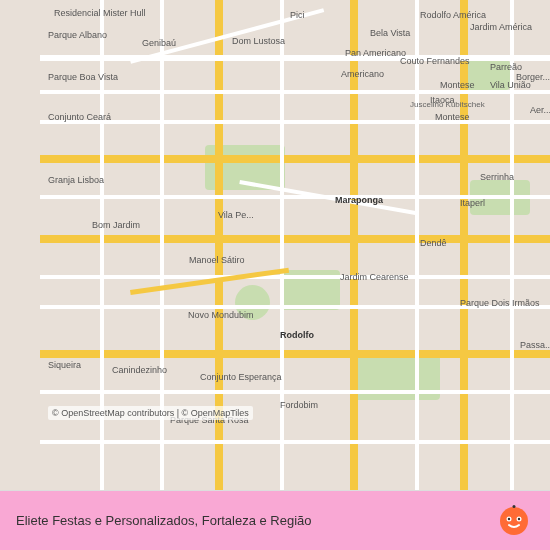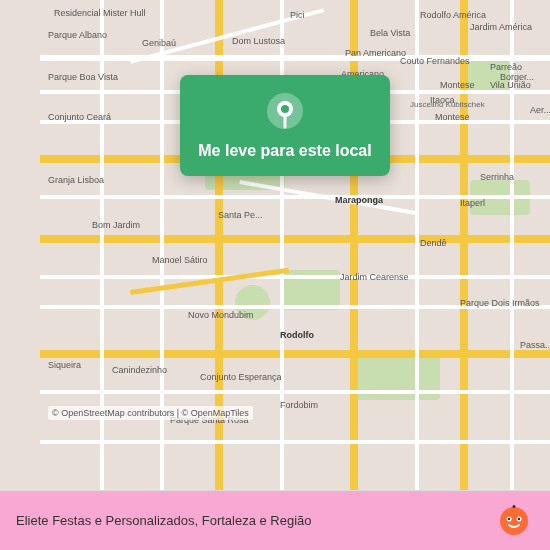--- a/index.html
+++ b/index.html
@@ -216,56 +216,46 @@
     <span class="map-label" style="top:36px;left:192px;">Dom Lustosa</span>
     <span class="map-label" style="top:28px;left:330px;">Bela Vista</span>
     <span class="map-label" style="top:22px;left:430px;">Jardim América</span>
     <span class="map-label" style="top:48px;left:305px;">Pan Americano</span>
     <span class="map-label" style="top:56px;left:360px;">Couto Fernandes</span>
     <span class="map-label" style="top:72px;left:8px;">Parque Boa Vista</span>
     <span class="map-label" style="top:112px;left:8px;">Conjunto Ceará</span>
     <span class="map-label" style="top:69px;left:301px;">Americano</span>
     <span class="map-label" style="top:62px;left:450px;">Parreão</span>
     <span class="map-label" style="top:80px;left:400px;">Montese</span>
-    <span class="map-label" style="top:72px;left:460px;">Borger...</span>
+    <span class="map-label" style="top:72px;left:476px;">Borger...</span>
     <span class="map-label" style="top:95px;left:390px;">Itaoca</span>
     <span class="map-label" style="top:80px;left:450px;">Vila União</span>
     <span class="map-label" style="top:105px;left:490px;">Aer...</span>
     <span class="map-label-sm" style="top:100px;left:370px;">Juscelino Kubitschek</span>
     <span class="map-label" style="top:112px;left:395px;">Montese</span>
     <span class="map-label" style="top:175px;left:8px;">Granja Lisboa</span>
     <span class="map-label" style="top:172px;left:440px;">Serrinha</span>
     <span class="map-label-bold" style="top:195px;left:295px;">Maraponga</span>
     <span class="map-label" style="top:198px;left:420px;">Itaperl</span>
     <span class="map-label" style="top:220px;left:52px;">Bom Jardim</span>
-    <span class="map-label" style="top:210px;left:178px;">Santa Pe...</span>
-    <span class="map-label" style="top:255px;left:112px;">Manoel Sátiro</span>
+    <span class="map-label" style="top:210px;left:178px;">Vila Pe...</span>
+    <span class="map-label" style="top:255px;left:125px;padding-left:24px;">Manoel Sátiro</span>
     <span class="map-label" style="top:238px;left:380px;">Dendê</span>
     <span class="map-label" style="top:272px;left:300px;">Jardim Cearense</span>
     <span class="map-label" style="top:310px;left:148px;">Novo Mondubim</span>
     <span class="map-label-bold" style="top:330px;left:240px;">Rodolfo</span>
     <span class="map-label" style="top:298px;left:420px;">Parque Dois Irmãos</span>
     <span class="map-label" style="top:360px;left:8px;">Siqueira</span>
     <span class="map-label" style="top:365px;left:72px;">Canindezinho</span>
     <span class="map-label" style="top:372px;left:160px;">Conjunto Esperança</span>
     <span class="map-label" style="top:340px;left:480px;">Passa...</span>
     <span class="map-label" style="top:400px;left:240px;">Fordobim</span>
     <span class="map-label" style="top:415px;left:130px;">Parque Santa Rosa</span>
   </div>
 
-  <div id="card-overlay">
-
-    <svg class="pin-icon" viewBox="0 0 40 40" fill="none" xmlns="http://www.w3.org/2000/svg">
-      <circle cx="20" cy="20" r="18" fill="white" fill-opacity="0.3"></circle>
-      <circle cx="20" cy="18" r="8" fill="white"></circle>
-      <circle cx="20" cy="18" r="4" fill="#3aab6d"></circle>
-      <path d="M20 26 L20 36" stroke="white" stroke-width="3" stroke-linecap="round"></path>
-    </svg>
-    <span class="card-text">Me leve para este local</span>
-  </div>
 
   <div class="attribution">© OpenStreetMap contributors | © OpenMapTiles</div>
 </div>
 
 <div id="bottom-bar">
   <span class="bottom-place-name">Eliete Festas e Personalizados, Fortaleza e Região</span>
   <div class="moovit-logo">
 
     <svg class="moovit-face" viewBox="0 0 32 32" xmlns="http://www.w3.org/2000/svg">
       <circle cx="16" cy="16" r="14" fill="#FF6B35"></circle>

